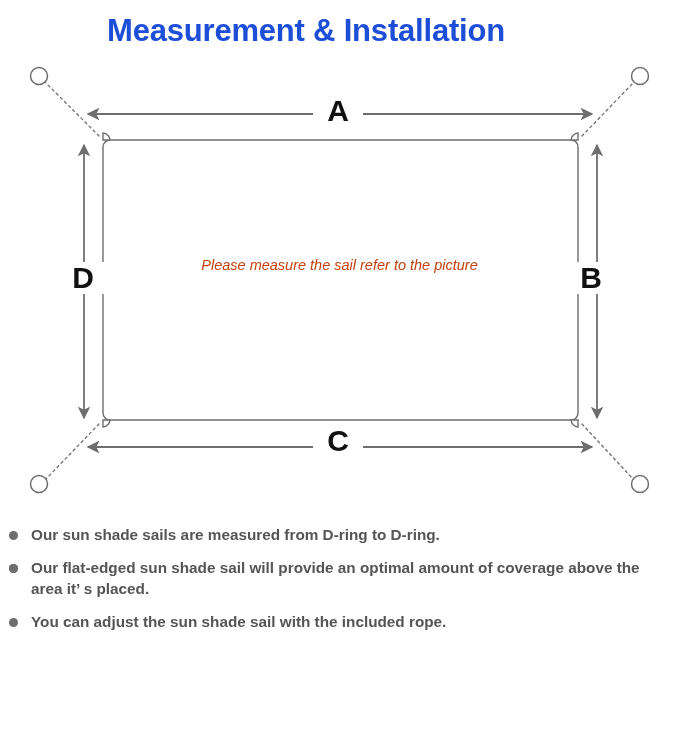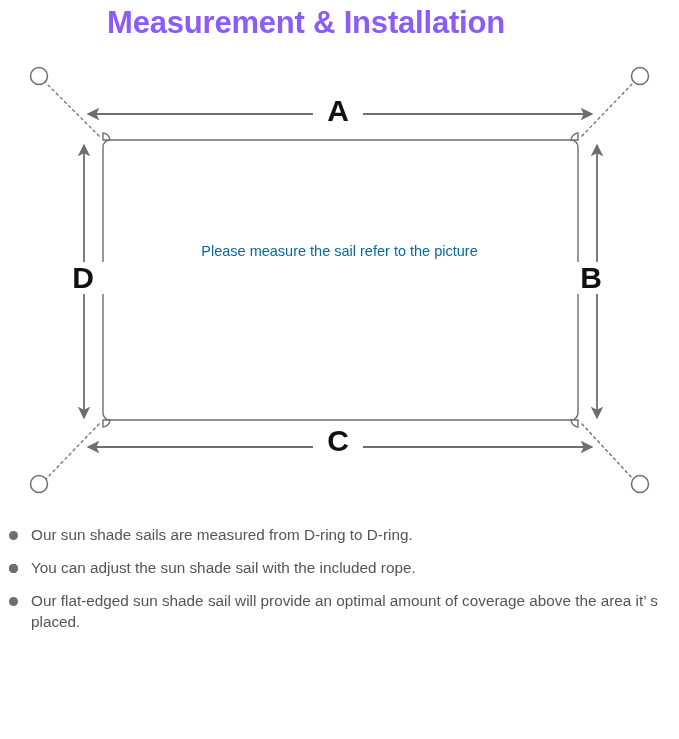--- a/index.html
+++ b/index.html
@@ -16,26 +16,26 @@
     overflow: hidden;
   }
   #page {
     position: relative;
     width: 679px;
     height: 739px;
   }
   .title {
     position: absolute;
     left: 0;
-    top: 4px;
+    top: 12px;
     width: 612px;
     text-align: center;
     font-size: 31px;
     font-weight: bold;
-    color: #8b5cf6;
+    color: #1d4ed8;
     letter-spacing: -0.2px;
     line-height: 38px;
     white-space: nowrap;
   }
   #diagram {
     position: absolute;
     left: 0;
     top: 44px;
   }
   .center-label {
@@ -47,23 +47,24 @@
     pointer-events: none;
   }
   .center-label .heading {
     font-size: 25px;
     font-weight: bold;
     color: #1b6cb0;
     line-height: 30px;
   }
   .center-label .sub {
     font-size: 14.5px;
-    color: #0369a1;
+    color: #c2410c;
     line-height: 22px;
-    margin-top: 0;
+    margin-top: 14px;
+    font-style: italic;
   }
   .dim-letter {
     position: absolute;
     font-family: "Liberation Sans", sans-serif;
     font-weight: bold;
     font-size: 30px;
     color: #111111;
     background: #ffffff;
     text-align: center;
     line-height: 32px;
@@ -80,20 +81,21 @@
     width: 679px;
   }
   .note {
     position: relative;
     padding-left: 31px;
     padding-right: 20px;
     margin-bottom: 12px;
     font-size: 15.3px;
     line-height: 21px;
     color: #555555;
+    font-weight: bold;
   }
   .note .dot {
     position: absolute;
     left: 9px;
     top: 7px;
     width: 9px;
     height: 9px;
     border-radius: 50%;
     background: #6e6e6e;
   }
@@ -151,21 +153,21 @@
   <div id="notes">
     <div class="note">
       <span class="dot"></span>
       <span>Our sun shade sails are measured from D-ring to D-ring.</span>
     </div>
     <div class="note">
       <span class="dot"></span>
     </div>
     <div class="note">
       <span class="dot"></span>
-      <span>You can adjust the sun shade sail with the included rope.</span>
+      <span>Our flat-edged sun shade sail will provide an optimal amount of coverage above the area it’ s placed.</span>
     </div>
     <div class="note">
       <span class="dot"></span>
-      <span>Our flat-edged sun shade sail will provide an optimal amount of coverage above the area it’ s placed.</span>
+      <span>You can adjust the sun shade sail with the included rope.</span>
     </div>
   </div>
 
 </div>
 
 </body></html>

